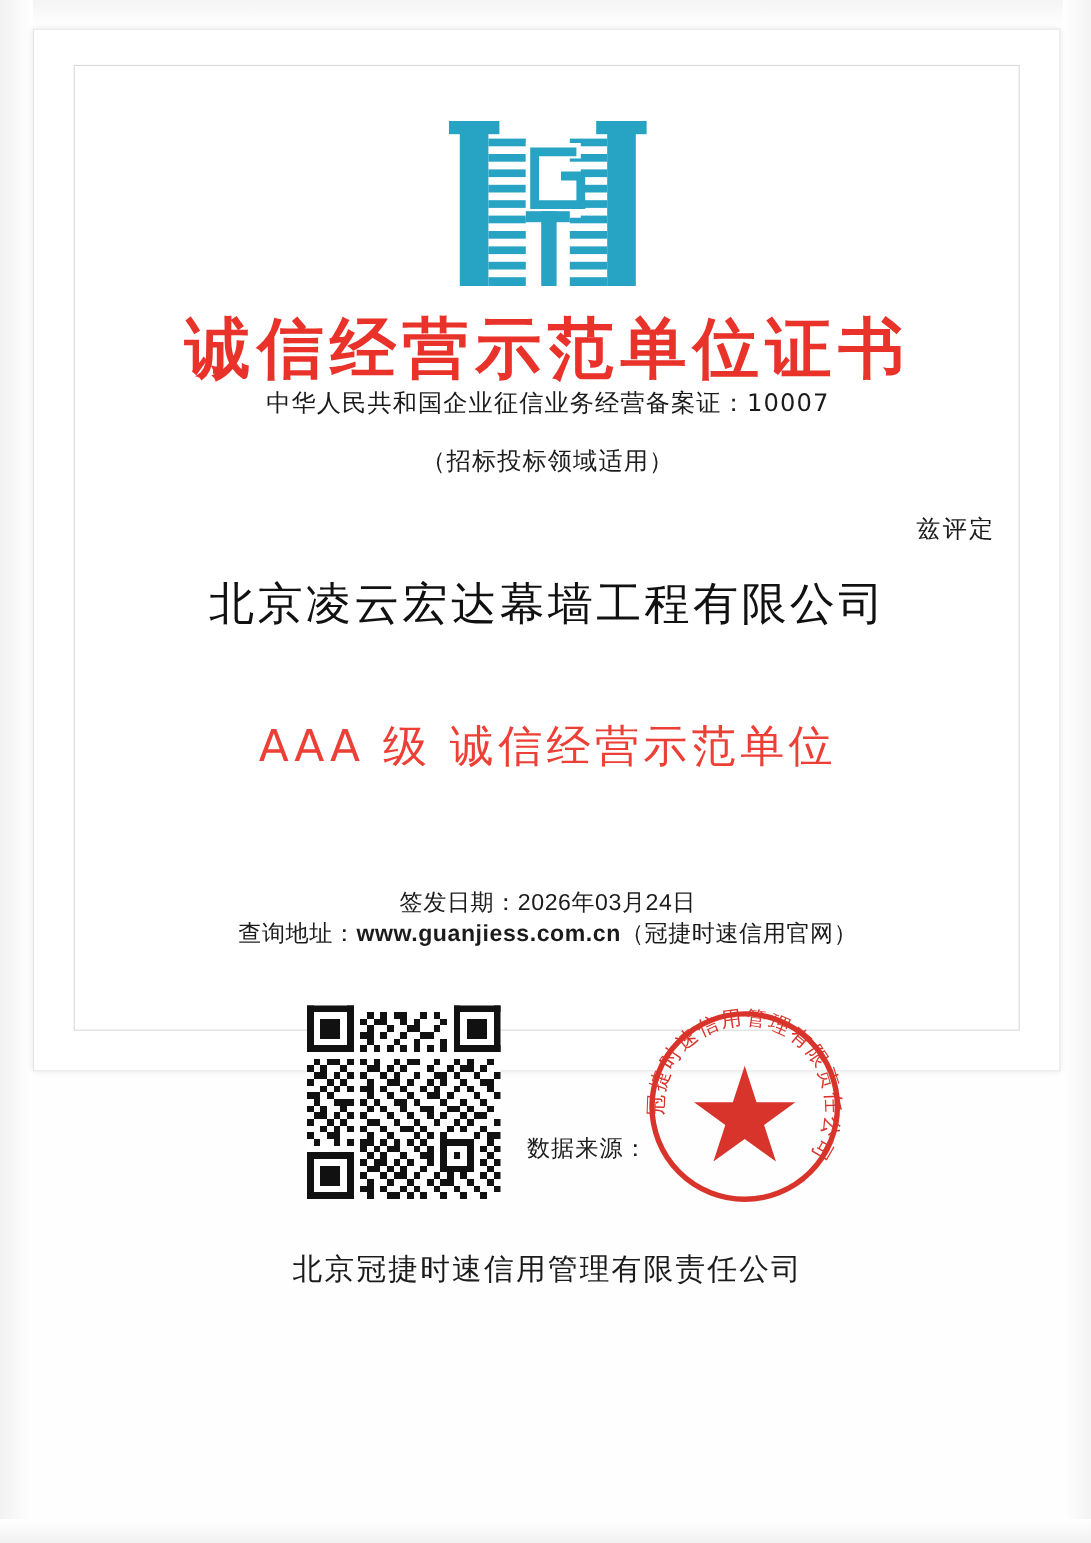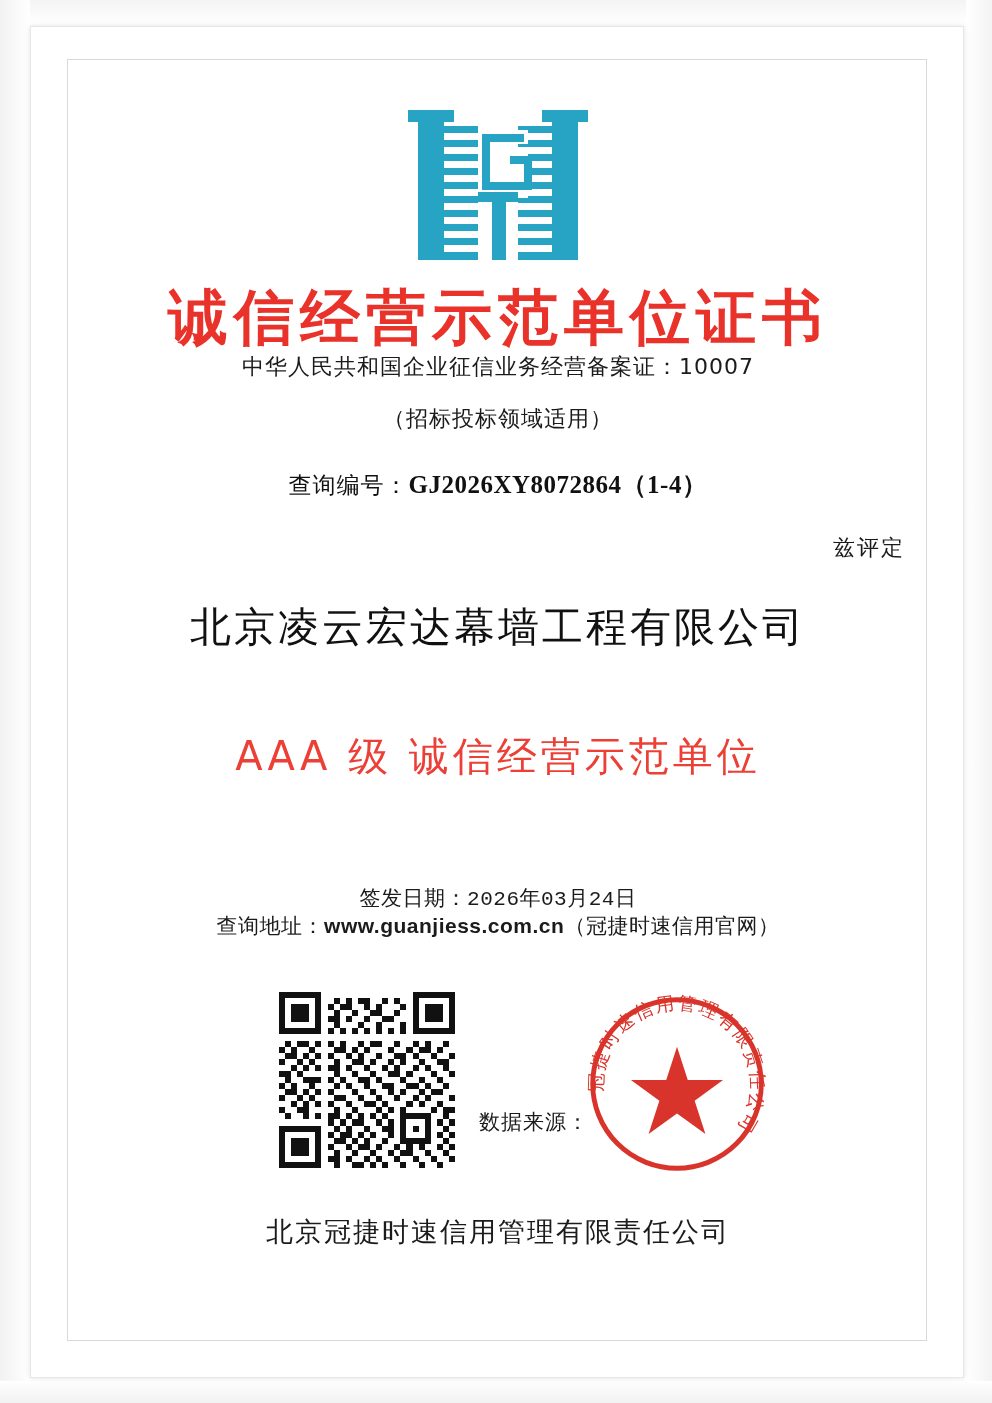--- a/index.html
+++ b/index.html
@@ -21,21 +21,21 @@
     background: #fefefe;
     box-sizing: border-box;
   }
 
   
   .paper {
     position: absolute;
     left: 30px;
     top: 26px;
     width: 934px;
-    height: 1352px;
+    height: 948px;
     background: #ffffff;
     border: 1px solid #e6e6e6;
     box-shadow: 0 0 6px rgba(0,0,0,0.10);
     box-sizing: border-box;
   }
   .scan-edge-left {
     position: absolute;
     left: 0; top: 0;
     width: 30px; height: 1403px;
     background: linear-gradient(to right, #f2f2f2, #ffffff);
@@ -134,38 +134,38 @@
     font-size: 22px;
     color: #1b1b1b;
     margin-top: 32px;
     letter-spacing: 2px;
     text-align: right;
   }
   .company-name {
     font-family: "Liberation Serif", "DejaVu Serif", serif;
     font-size: 41px;
     color: #111;
-    margin-top: 37px;
+    margin-top: 26px;
     letter-spacing: 3px;
     white-space: nowrap;
   }
   .award {
     font-family: "DejaVu Sans", "Liberation Sans", sans-serif;
     font-weight: normal;
     font-size: 40px;
     color: #ec4037;
     margin-top: 74px;
     letter-spacing: 4px;
     white-space: nowrap;
   }
 
   
   .dates {
     margin-top: 100px;
-    font-family: Liberation Mono, monospace;
+    font-family: Liberation Sans, sans-serif;
     font-size: 21px;
     color: #1b1b1b;
     display: flex;
     justify-content: center;
     gap: 54px;
     letter-spacing: 0.5px;
   }
   .url-line {
     font-family: "DejaVu Sans", "Liberation Sans", sans-serif;
     font-size: 21px;
@@ -284,23 +284,20 @@
           </g>
         </svg>
       </div>
 
       <div class="cert-title">诚信经营示范单位证书</div>
 
       <div class="record-line">中华人民共和国企业征信业务经营备案证：10007</div>
 
       <div class="scope-line">（招标投标领域适用）</div>
 
-      <div class="query-line">
-        <span class="query-label">查询编号：</span><span class="query-code">GJ2026XY8072864（1-4）</span>
-      </div>
 
       <div class="hereby">兹评定</div>
 
       <div class="company-name">北京凌云宏达幕墙工程有限公司</div>
 
       <div class="award">AAA 级  诚信经营示范单位</div>
 
       <div class="dates">
         <span class="nowrap">
           <span>签发日期：</span><span>2026年03月24日</span>

